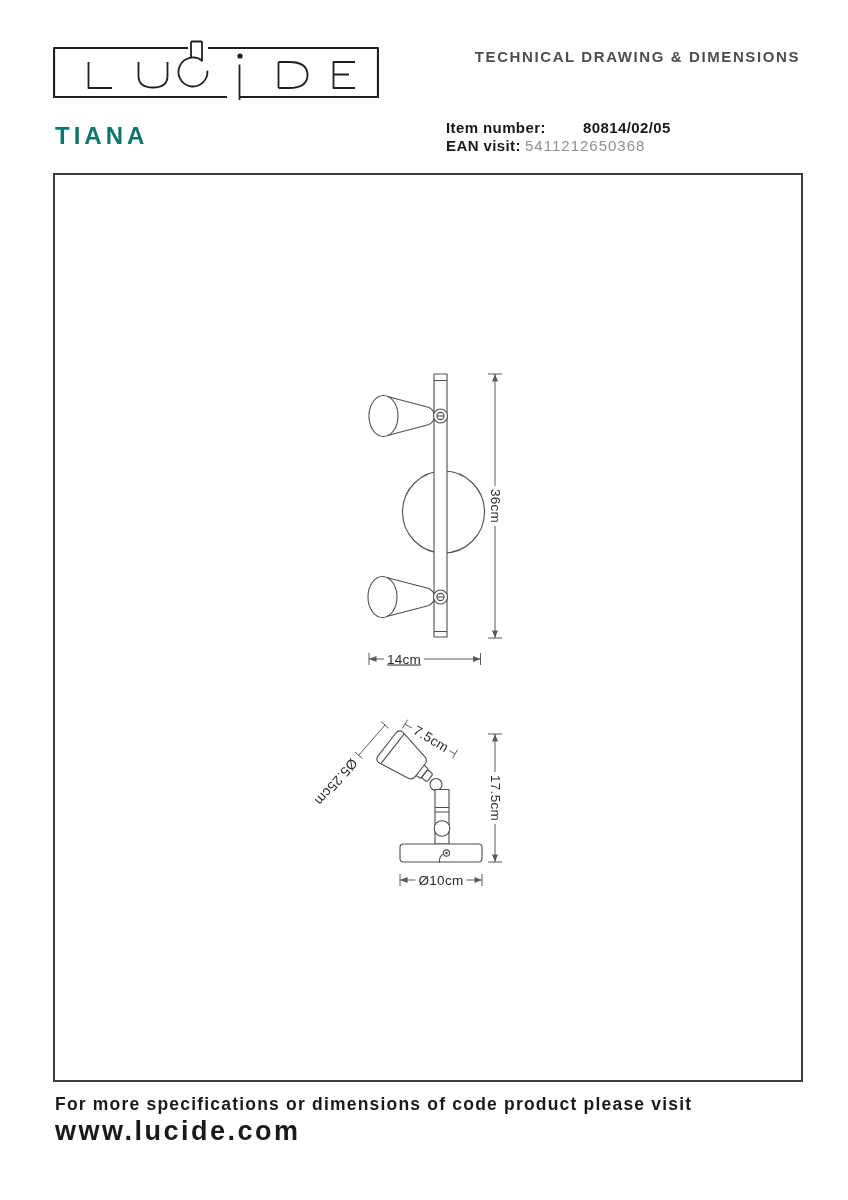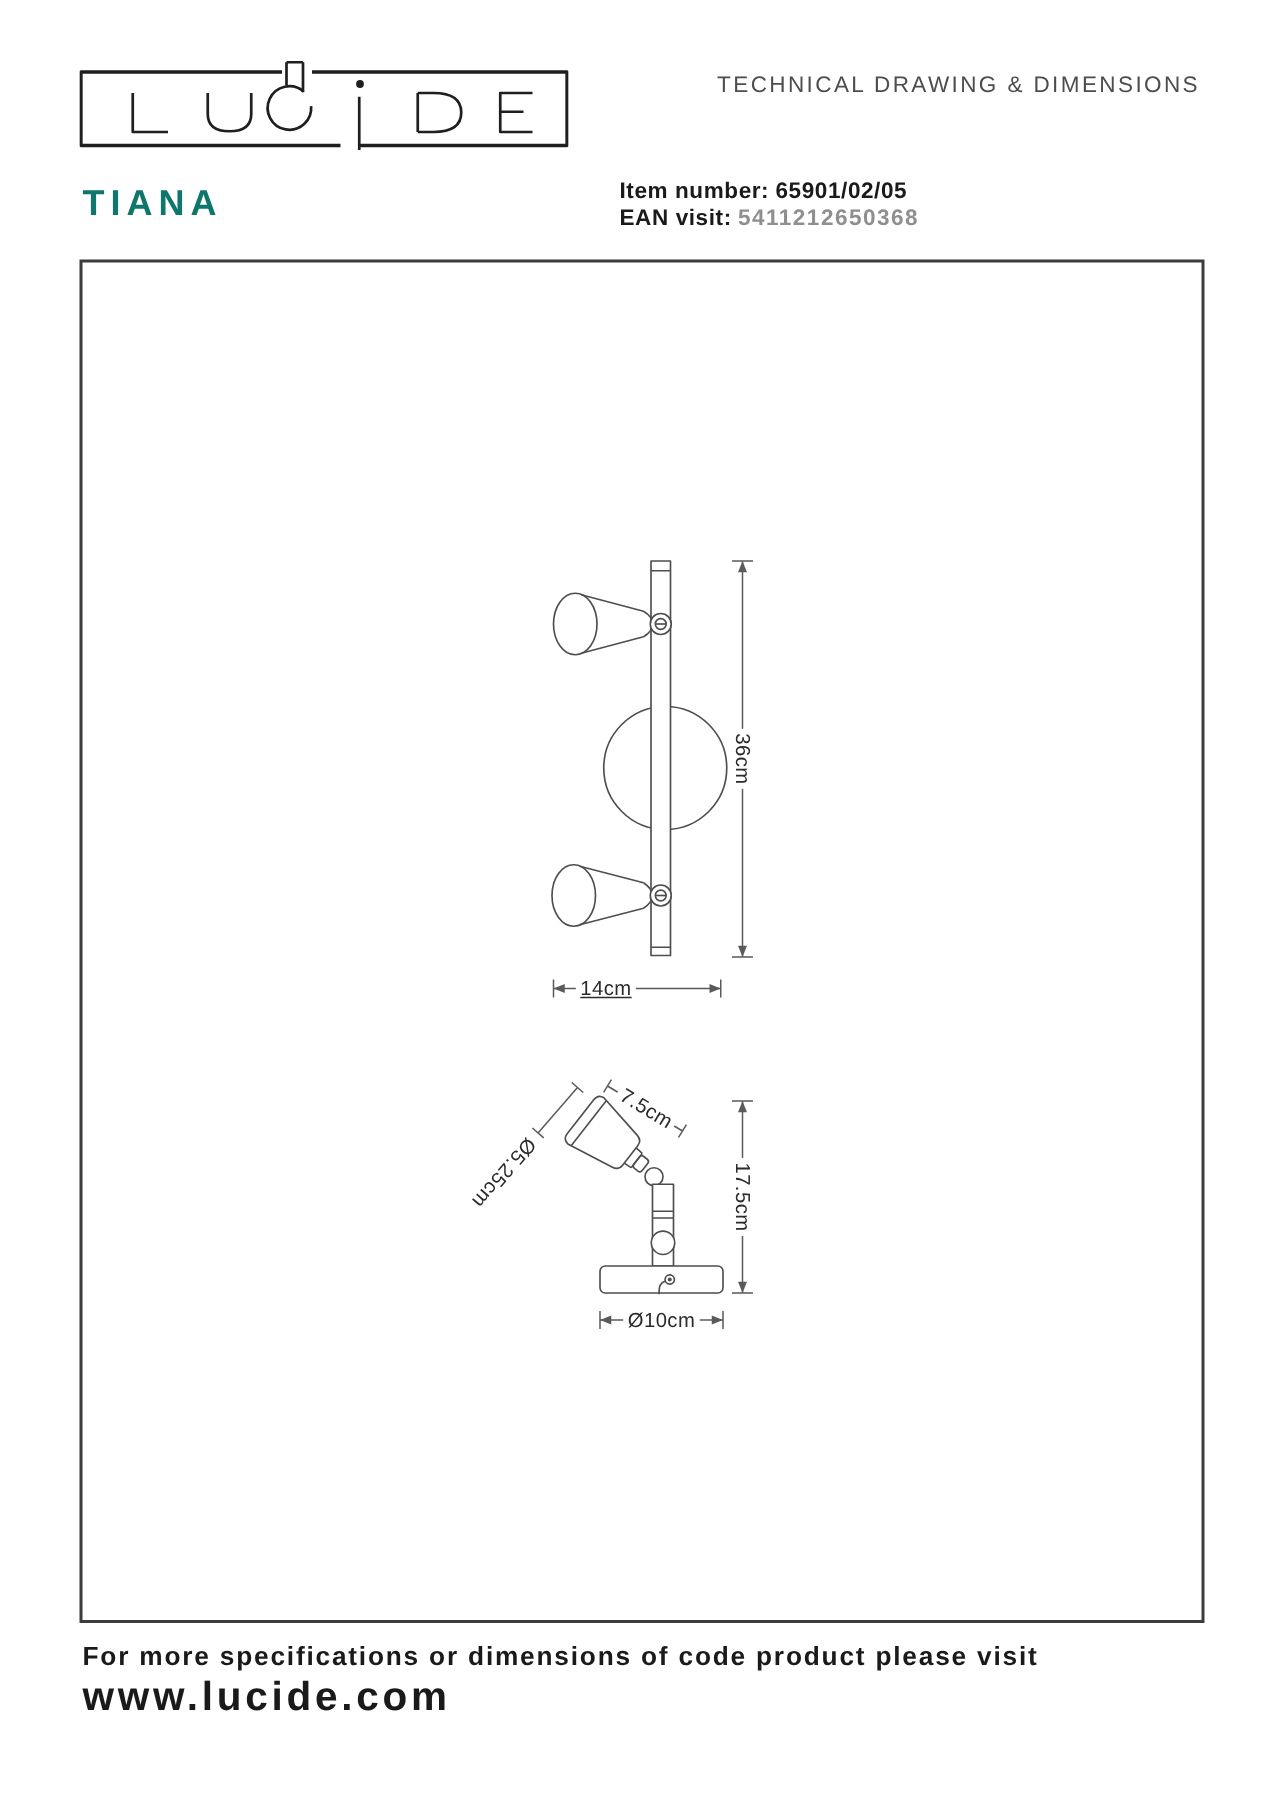--- a/index.html
+++ b/index.html
@@ -4,30 +4,30 @@
 <style>
   html,body{margin:0;padding:0;}
   body{
     width:848px;height:1200px;background:#ffffff;position:relative;overflow:hidden;
     font-family:"Liberation Sans","DejaVu Sans",sans-serif;color:#1d1d1d;
   }
   
   .logo-svg{position:absolute;left:53px;top:38px;}
   .doc-title{
     position:absolute;right:48px;top:48px;font-size:15px;letter-spacing:1.6px;
-    color:#4d4d4d;font-weight:400;
+    color:#4d4d4d;font-weight:700;
   }
   
   .product-name{
     position:absolute;left:55px;top:122px;font-size:24px;font-weight:bold;
     letter-spacing:4px;color:#0f766e;
   }
   .item-block{position:absolute;left:413px;top:119px;font-size:15px;line-height:18px;}
-  .item-row b{font-weight:bold;color:#1a1a1a;letter-spacing:.4px;}
-  .ean-value{color:#8f8f8f;letter-spacing:1px;font-weight:700;text-align:right;}
+  .item-row b{font-weight:bold;color:#1a1a1a;letter-spacing:.4px;margin-left:33px;}
+  .ean-value{color:#8f8f8f;letter-spacing:1px;font-weight:400;text-align:right;}
   
   .frame{
     position:absolute;left:53px;top:173px;width:750px;height:909px;
     border:2px solid #3c3c3c;box-sizing:border-box;background:#fff;
   }
   .frame svg{position:absolute;left:0;top:0;}
   .dim-label{
     position:absolute;background:#ffffff;color:#2b2b2b;font-size:13.5px;
     letter-spacing:.3px;padding:0 3px;white-space:nowrap;line-height:15px;
     transform:translate(-50%,-50%);
@@ -68,21 +68,21 @@
   <path class="logo-line" stroke-width="1.8" d="M302,24 H280.5 V50 H302 M280.5,36.5 H296"></path>
 </svg>
 
 <div class="doc-title">TECHNICAL DRAWING &amp; DIMENSIONS</div>
 
 <div class="product-name">TIANA</div>
 
 <div class="item-block">
   <div class="item-row">
     <b>Item number:</b>
-    <b>65901/02/05</b>
+    <b>80814/02/05</b>
   </div>
   <div class="item-row">
     <b>EAN visit:</b>
     <span class="ean-value">5411212650368</span>
   </div>
 </div>
 
 <div class="frame">
   <svg width="746" height="905" viewBox="0 0 746 905">
 

